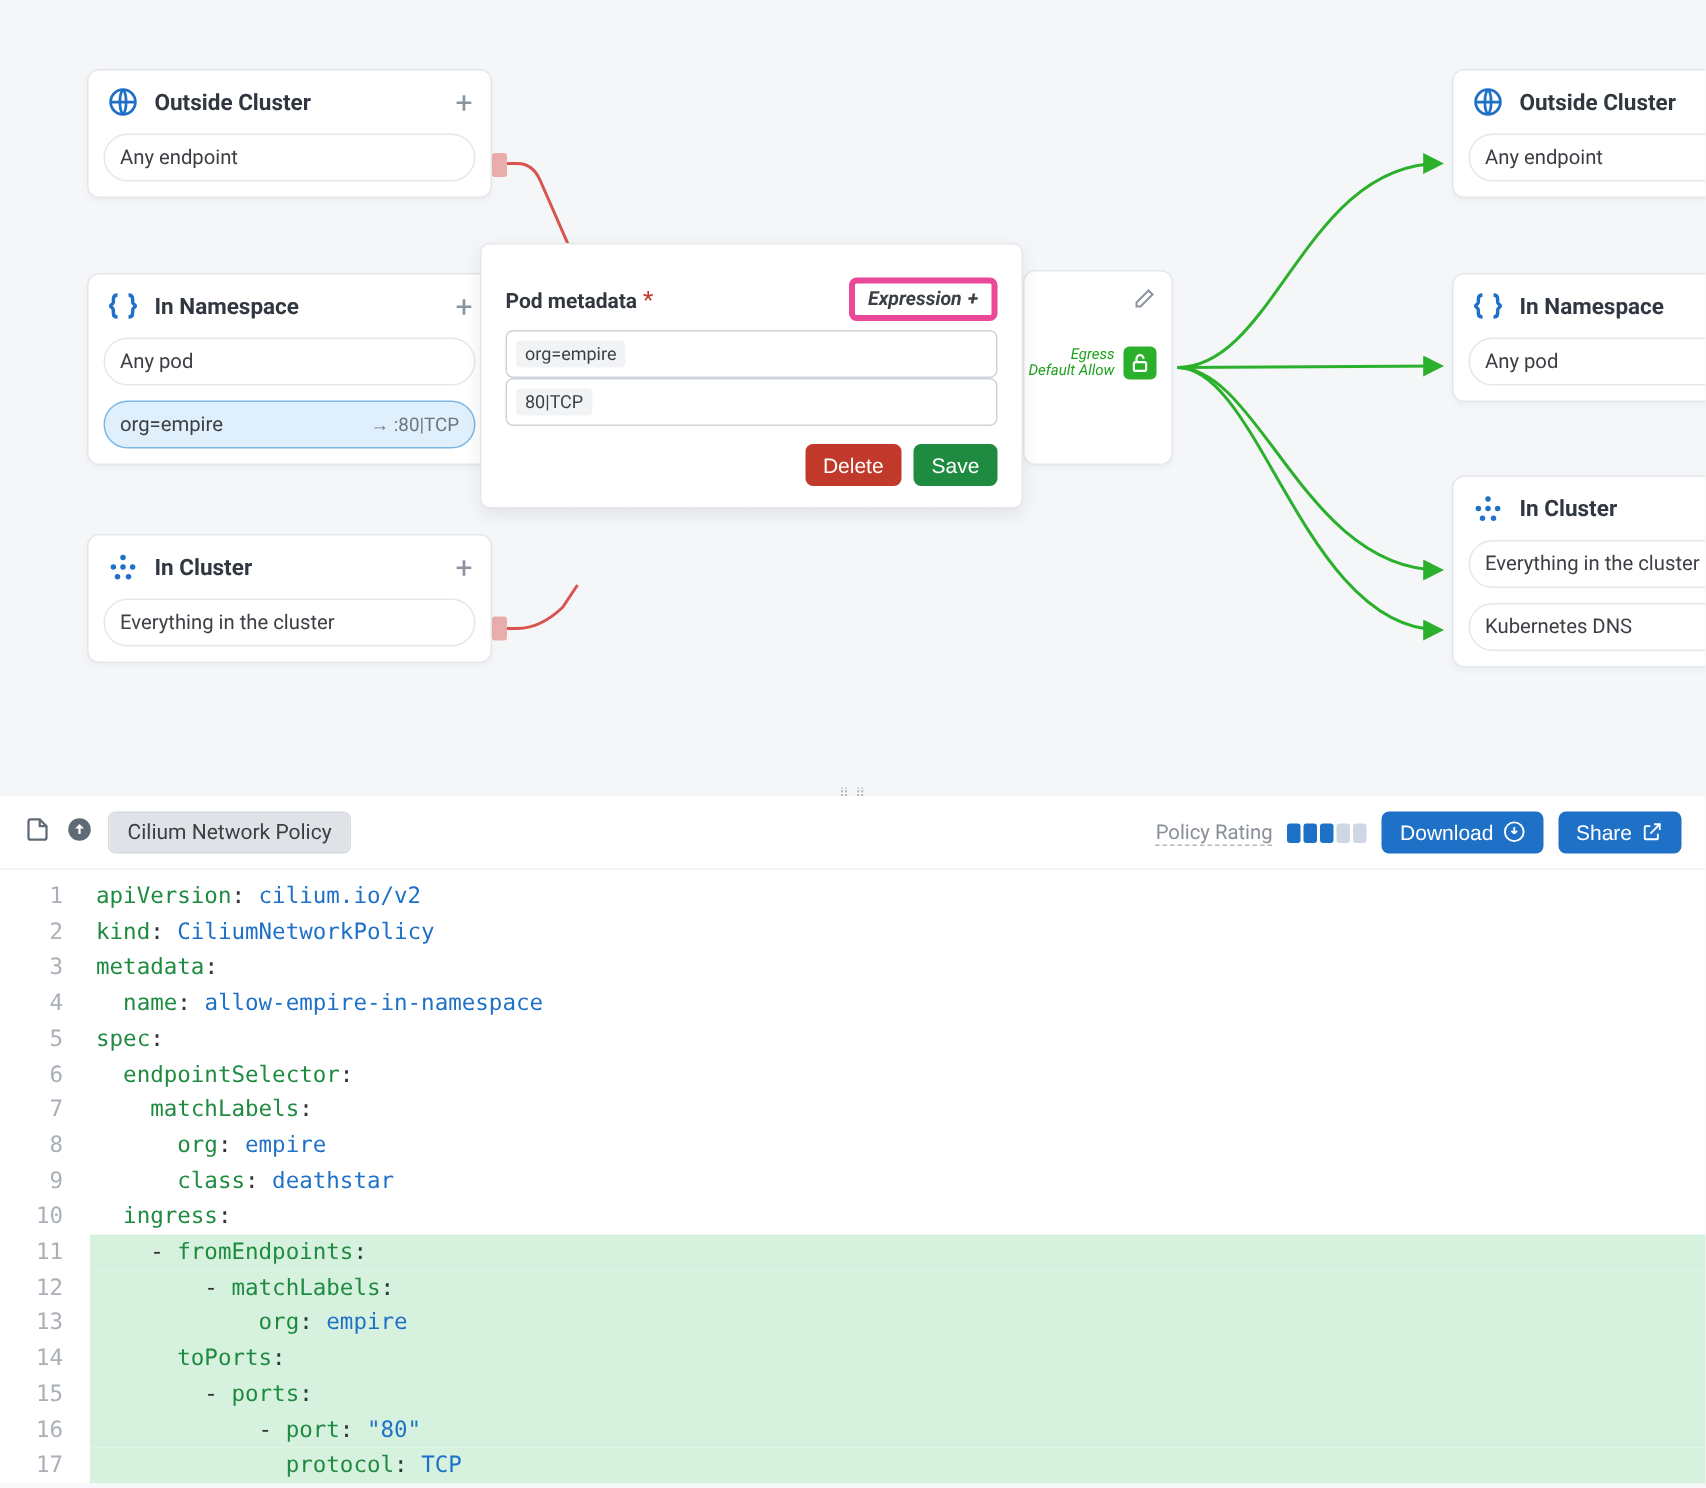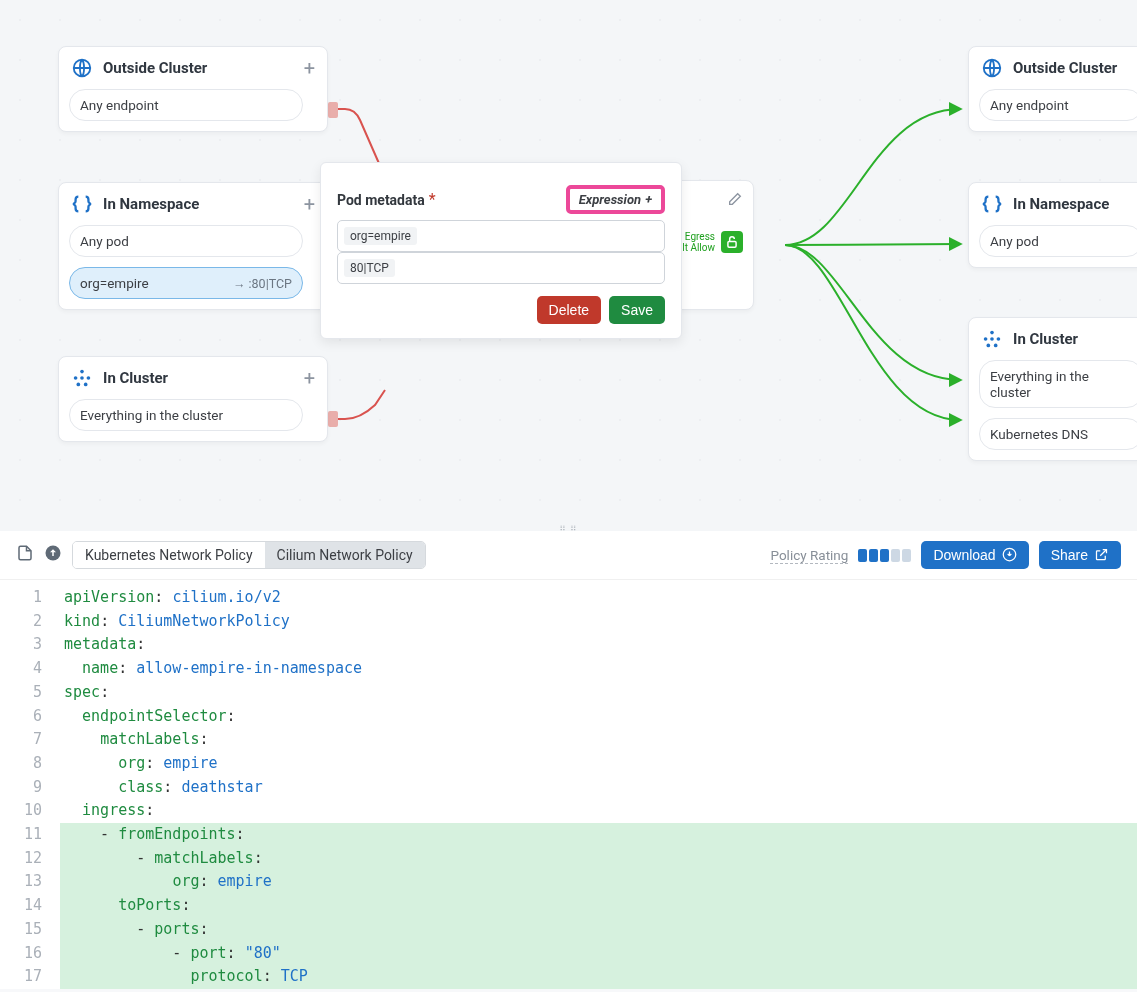--- a/index.html
+++ b/index.html
@@ -8,21 +8,21 @@
   .canvas::before {
     content:""; position:absolute; inset:0;
     background-image: radial-gradient(circle, #e8eaee 1px, transparent 1px);
     background-size: 40px 40px;
     opacity:0.6;
   }
   .node-card { position:absolute; background:#fff; border:1px solid #e4e7ec; border-radius:8px; width:270px; box-shadow:0 2px 4px rgba(0,0,0,.04); }
   .node-card .head { display:flex; align-items:center; padding:10px 12px; gap:10px; }
   .node-card .head .title { font-weight:700; color:#303740; font-size:15px; flex:1; }
   .node-card .add { color:#8c94a0; font-size:20px; cursor:pointer; line-height:14px; }
-  .node-row { margin:0 24px 10px 10px; border:1px solid #e4e7ec; border-radius:16px; padding:7px 10px; font-size:13.5px; color:#3c3f44; background:#fff; display:flex; justify-content:space-between; align-items:center; }
+  .node-row { margin:0 10px 10px 10px; border:1px solid #e4e7ec; border-radius:16px; padding:7px 10px; font-size:13.5px; color:#3c3f44; background:#fff; display:flex; justify-content:space-between; align-items:center; }
   .node-row.selected { border-color:#7ab8e8; background:#dfeffb; }
   .row-right { color:#6b7682; font-size:12.5px; }
   .icon { width:22px; height:22px; display:inline-flex; align-items:center; justify-content:center; }
   .center-card { position:absolute; background:#fff; border:1px solid #e4e7ec; border-radius:8px; width:100px; height:130px; box-shadow:0 2px 4px rgba(0,0,0,.04); }
   .center-card .edit { position:absolute; top:10px; right:10px; color:#8c94a0; }
   .center-card .egress-badge { position:absolute; top:50px; right:10px; display:flex; align-items:center; gap:6px; }
   .egress-badge .txt { font-size:10px; color:#1fa01f; text-align:right; line-height:11px; }
   .egress-badge .badge { width:22px; height:22px; background:#2bb02b; border-radius:4px; display:flex; align-items:center; justify-content:center; color:#fff; }
   .popup { position:absolute; background:#fff; border:1px solid #e4e7ec; border-radius:6px; width:362px; padding:14px 16px 14px 16px; box-shadow:0 4px 12px rgba(0,0,0,.08); }
   .popup .desc { font-size:13.5px; color:#3c3f44; line-height:1.45; margin-bottom:10px; }
@@ -135,21 +135,21 @@
           </svg>
       </span>
       <span class="title">In Cluster</span>
       <span class="add">+</span>
     </div>
     <div class="node-row">
         <span>Everything in the cluster</span>
       </div>
   </div>
 
-  <div class="center-card" style="left:654px; top:180px;">
+  <div class="center-card" style="left:682px; top:180px;font-style:italic;">
     <span class="edit">
       <svg width="16" height="16" viewBox="0 0 24 24" fill="none" stroke="#8c94a0" stroke-width="2">
           <path d="M4 20h4L20 8l-4-4L4 16v4z"></path>
         </svg>
     </span>
     <div class="egress-badge">
       <div class="txt">
         <div>Egress</div>
         <div>Default Allow</div>
       </div>
@@ -246,21 +246,20 @@
           <path d="M14 3v6h6"></path>
         </svg>
     </span>
     <span class="icon-btn">
       <svg width="18" height="18" viewBox="0 0 24 24" fill="#5f6a76">
           <circle cx="12" cy="12" r="10"></circle>
           <path d="M12 7l-4 4h3v5h2v-5h3z" fill="#fff"></path>
         </svg>
     </span>
     <div class="tab-group">
-      <div class="tab">Kubernetes Network Policy</div>
       <div class="tab active">Cilium Network Policy</div>
     </div>
     <div class="spacer"></div>
     <span class="rating-label">Policy Rating</span>
     <div class="rating-boxes">
       <span style="background:#1f71c7"></span>
         <span style="background:#1f71c7"></span>
         <span style="background:#1f71c7"></span>
         <span style="background:#cdd8e4"></span>
         <span style="background:#cdd8e4"></span>

